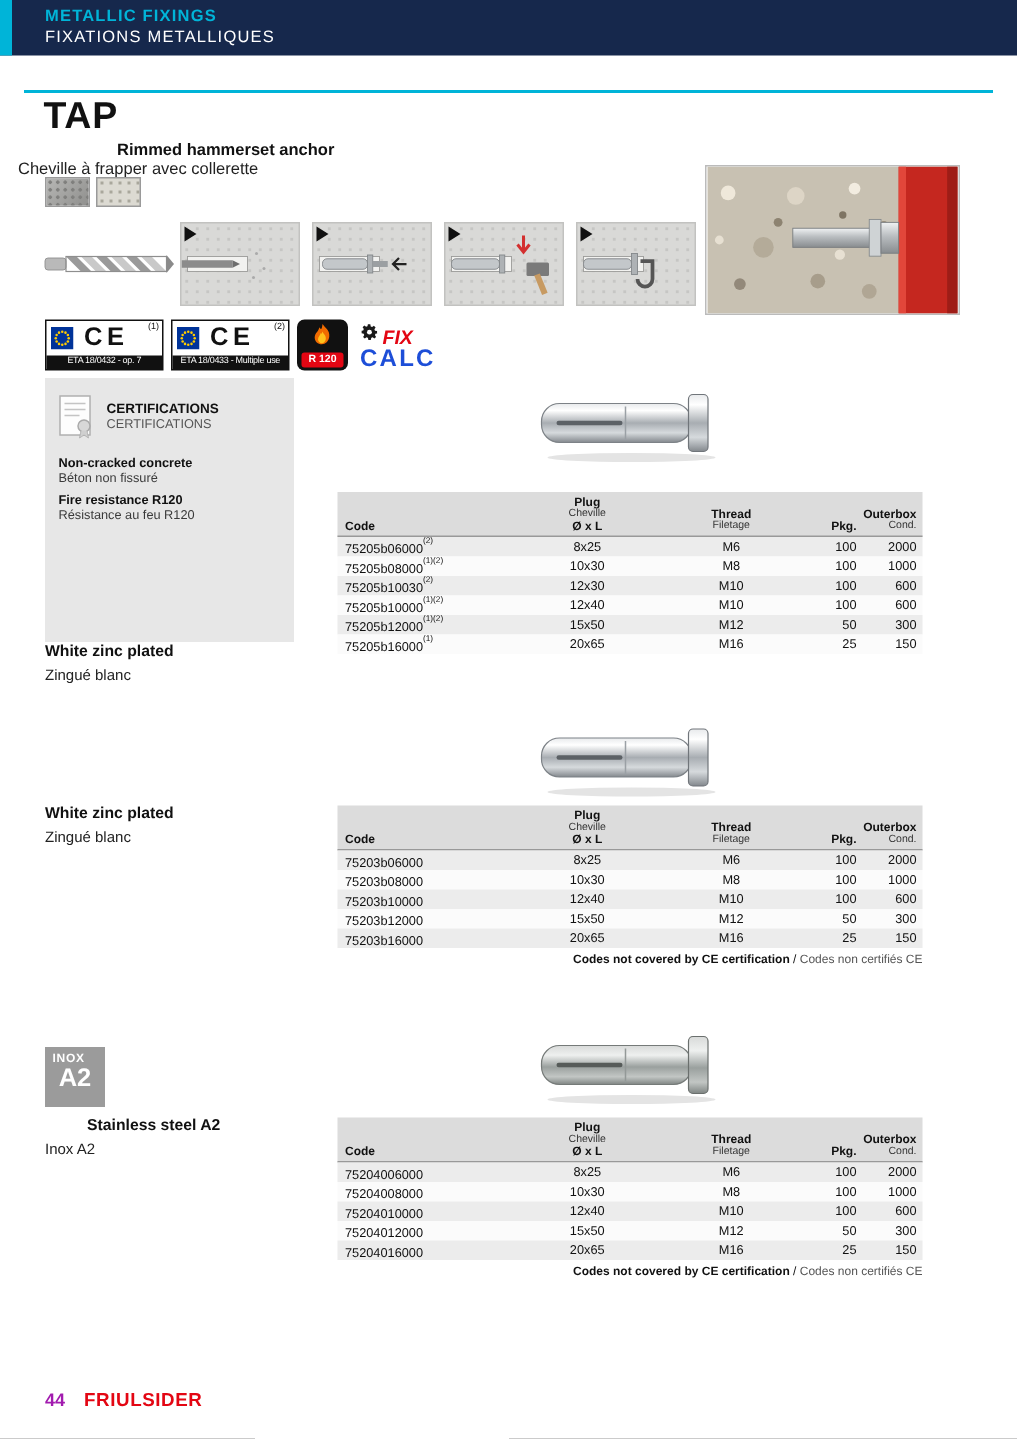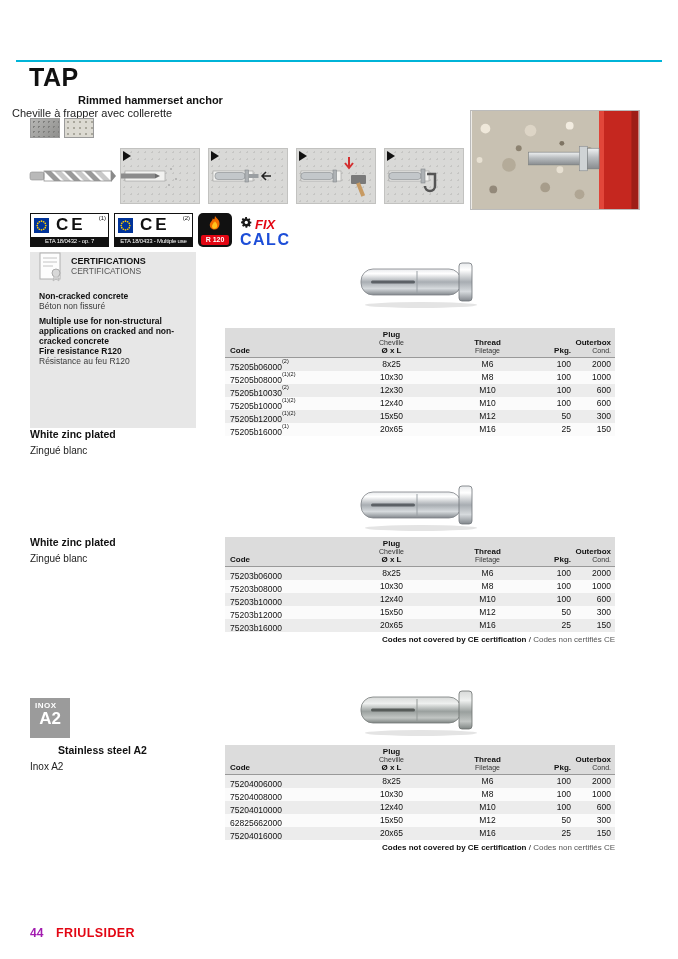--- a/index.html
+++ b/index.html
@@ -45,21 +45,21 @@
   .r120-label { position: absolute; bottom: 2px; left: 3px; right: 3px; height: 10px; background: #e30613; color: #fff; font-size: 7px; font-weight: bold; text-align: center; line-height: 10px; border-radius: 2px; }
   .fixcalc { position: absolute; left: 240px; top: 215px; }
   .fixcalc-top { display: flex; align-items: center; gap: 2px; }
   .fix-label { color: #e30613; font-weight: 800; font-size: 13px; font-style: italic; }
   .calc-label { font-weight: 800; font-size: 16px; letter-spacing: 1.5px; color: #1d4ed8; margin-top: -2px; }
 
   
   .photo { position: absolute; left: 470px; top: 110px; width: 170px; height: 100px; border: 1px solid #bbb; }
 
   
-  .certbox { position: absolute; left: 30px; top: 252px; width: 166px; height: 176px; background: #e7e7e7; padding: 0 9px; }
+  .certbox { position: absolute; left: 30px; top: 252px; width: 166px; height: 176px; background: #e7e7e7; padding: 11px 9px; }
   .certhead { display: flex; gap: 6px; margin-bottom: 5px; }
   .cert-title-en { font-size: 9px; font-weight: bold; color: #111; margin-top: 4px; }
   .cert-title-fr { font-size: 8.5px; color: #555; }
   .cert-en { font-size: 8.5px; font-weight: bold; color: #111; line-height: 10px; }
   .cert-fr { font-size: 8.5px; color: #3a3a3a; line-height: 10px; margin-bottom: 5px; }
 
   
   .anchor-img { position: absolute; left: 353px; }
   .anchor1 { top: 255px; } .anchor2 { top: 478px; } .anchor3 { top: 683px; }
 
@@ -100,20 +100,25 @@
 
   
   .footer-page { position: absolute; left: 30px; top: 926px; font-size: 12px; font-weight: bold; color: #a21caf; }
   .footer-brand { position: absolute; left: 56px; top: 926px; font-size: 12.5px; font-weight: 800; color: #e30613; letter-spacing: 0.4px; }
 </style>
 </head>
 <body>
 
 <div class="page">
 
+  <div class="topbar">
+    <div class="topbar-accent"></div>
+    <div class="topbar-en">METALLIC FIXINGS</div>
+    <div class="topbar-fr">FIXATIONS METALLIQUES</div>
+  </div>
 
   <div class="rule"></div>
   <h1 class="title">TAP</h1>
   <div class="sub-en">Rimmed hammerset anchor</div>
   <div class="sub-fr">Cheville à frapper avec collerette</div>
 
   <div class="swatch swatch1"></div>
   <div class="swatch swatch2"></div>
 
   <div class="drill">
@@ -285,21 +290,20 @@
           <path d="M15 24 L14 29 L17 27 L20 29 L19 24" fill="#cfcfcf" stroke="#aaa" stroke-width="0.5"></path>
         </svg>
       </span>
       <div>
         <div class="cert-title-en">CERTIFICATIONS</div>
         <div class="cert-title-fr">CERTIFICATIONS</div>
       </div>
     </div>
     <div class="cert-en">Non-cracked concrete</div>
     <div class="cert-fr">Béton non fissuré</div>
-    <div class="cert-en">Multiple use for non-structural applications on cracked and non-cracked concrete</div>
     <div class="cert-en">Fire resistance R120</div>
     <div class="cert-fr">Résistance au feu R120</div>
   </div>
 
   <div class="anchor-img anchor1">
     <svg width="140" height="54" viewBox="0 0 140 54">
       <defs>
         <linearGradient id="mz1" x1="0" y1="0" x2="0" y2="1">
           <stop offset="0" stop-color="#e8eaec"></stop>
             <stop offset="0.18" stop-color="#ffffff"></stop>
@@ -522,21 +526,21 @@
 
         <div class="tr odd">
           <div class="td col-code"><span>75204010000</span><sup></sup></div>
           <div class="td col-plug">12x40</div>
           <div class="td col-thread">M10</div>
           <div class="td col-pkg">100</div>
           <div class="td col-outer">600</div>
         </div>
 
         <div class="tr even">
-          <div class="td col-code"><span>62825662000</span><sup></sup></div>
+          <div class="td col-code"><span>75204012000</span><sup></sup></div>
           <div class="td col-plug">15x50</div>
           <div class="td col-thread">M12</div>
           <div class="td col-pkg">50</div>
           <div class="td col-outer">300</div>
         </div>
 
         <div class="tr odd">
           <div class="td col-code"><span>75204016000</span><sup></sup></div>
           <div class="td col-plug">20x65</div>
           <div class="td col-thread">M16</div>

